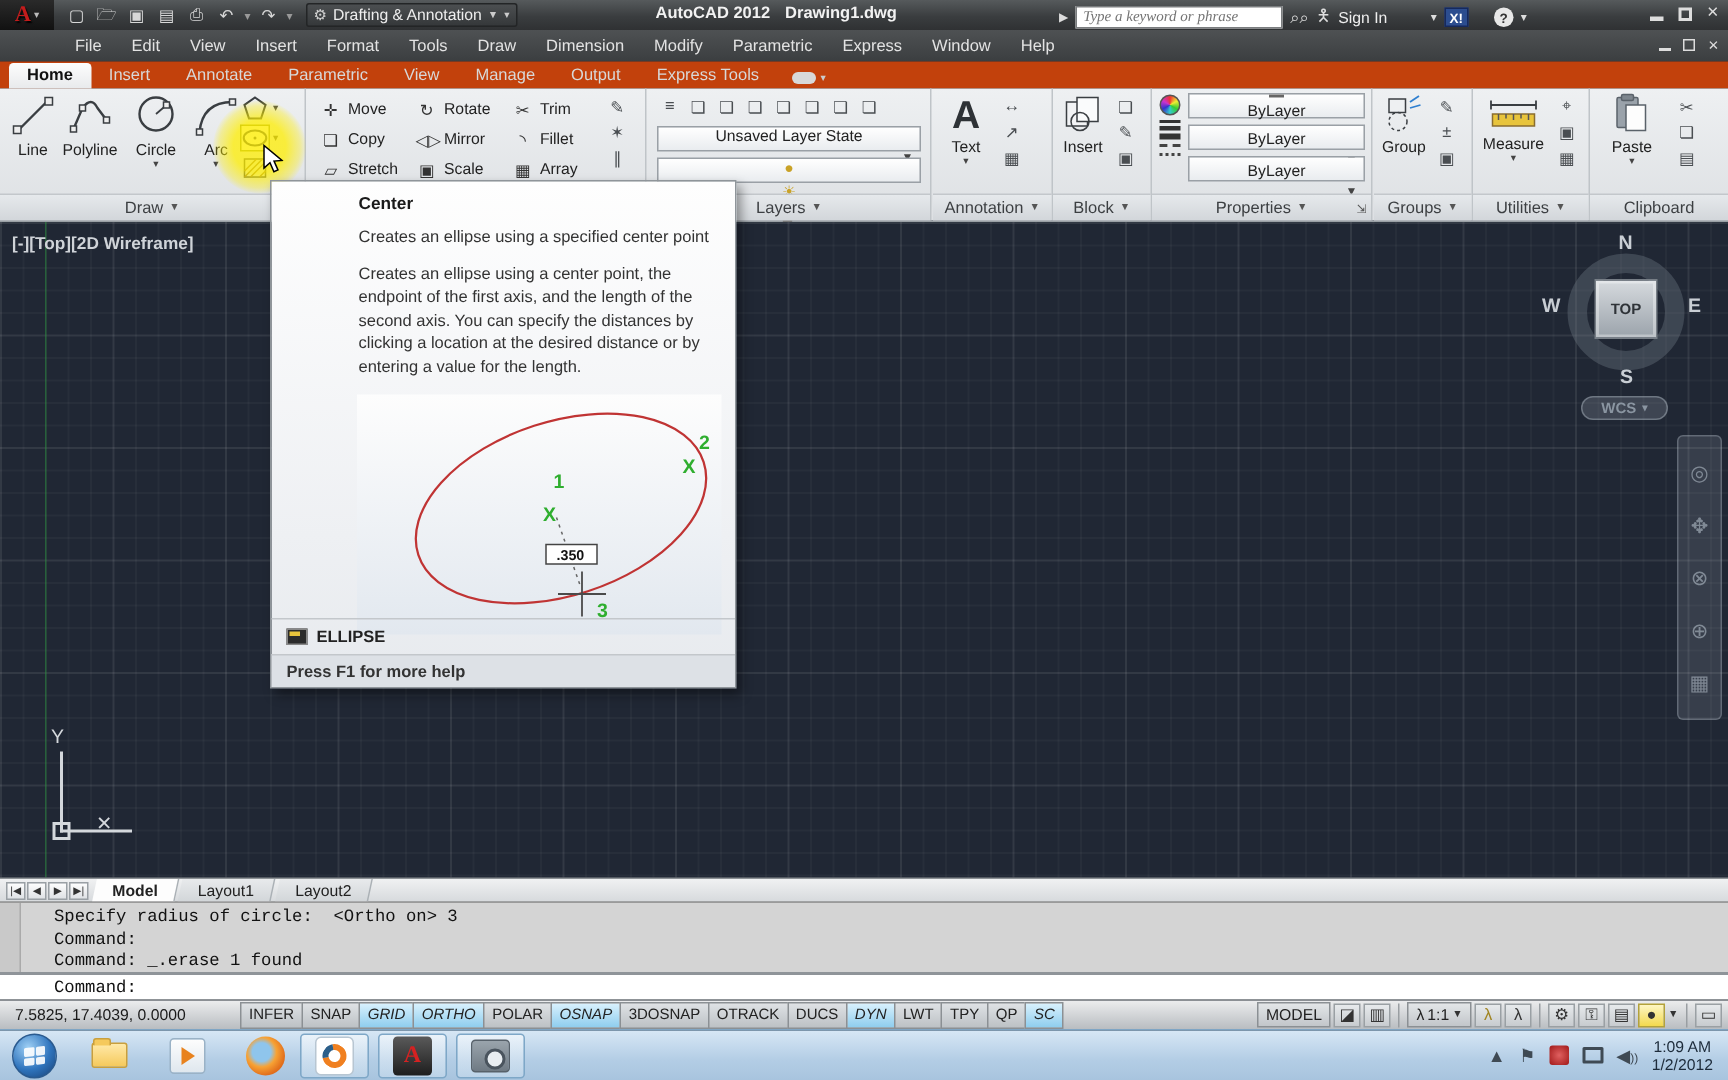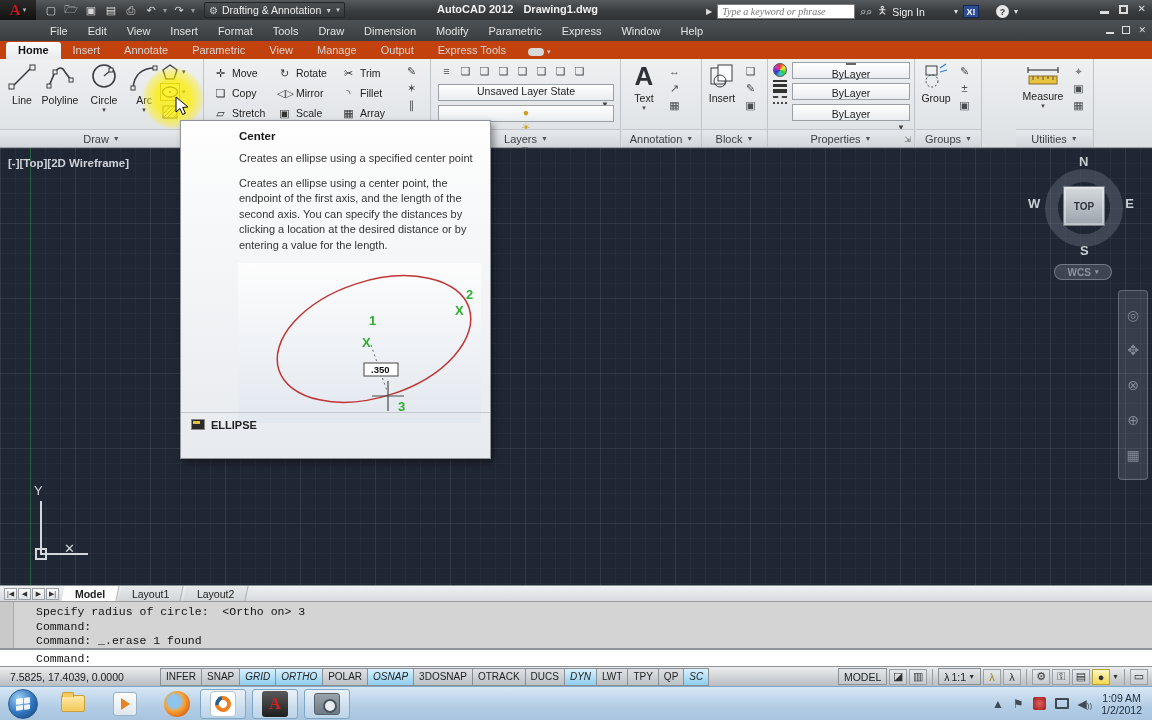--- a/index.html
+++ b/index.html
@@ -548,21 +548,21 @@
       <span class="mini g-gset"></span>
       <span class="mini g-gadd"></span>
       <span class="mini g-gsel"></span>
     </div>
     <div class="plabel">
       <span>Groups</span>
         <span class="dd">▼</span>
     </div>
   </div>
 
-  <div class="rpanel" style="left:1016px;width:78px;">
+  <div class="rpanel" style="left:982px;width:78px;">
     <div class="bigbtn" style="left:4px;width:46px;">
       <svg width="36" height="26" viewBox="0 0 36 26">
         <path d="M3 8 L33 8" stroke="#3a3e42" stroke-width="1.2"></path>
         <path d="M3 5 L3 11 M33 5 L33 11" stroke="#3a3e42" stroke-width="1.2"></path>
         <rect x="4" y="14" width="28" height="8" fill="#e8c43c" stroke="#8a6d2f"></rect>
         <path d="M8 14 v4 M13 14 v3 M18 14 v4 M23 14 v3 M28 14 v4" stroke="#555" stroke-width="1"></path>
       </svg>
       <span class="blabel">Measure</span>
       <span class="dd">▾</span>
     </div>
@@ -570,20 +570,39 @@
       <span class="mini g-id"></span>
       <span class="mini g-gsel"></span>
       <span class="mini g-calc"></span>
     </div>
     <div class="plabel">
       <span>Utilities</span>
         <span class="dd">▼</span>
     </div>
   </div>
 
+  <div class="rpanel" style="left:1060px;width:92px;border-right:none;">
+    <div class="bigbtn" style="left:8px;">
+      <svg width="26" height="28" viewBox="0 0 26 28">
+        <rect x="3" y="3" width="14" height="20" rx="1" fill="#9aa2aa" stroke="#5a626a"></rect>
+        <rect x="6" y="1" width="8" height="4" rx="1" fill="#7d858d" stroke="#5a626a"></rect>
+        <rect x="9" y="8" width="13" height="17" fill="#fdfdfd" stroke="#5a626a"></rect>
+      </svg>
+      <span class="blabel">Paste</span>
+      <span class="dd">▾</span>
+    </div>
+    <div class="smallcol" style="left:56px; top:4px;">
+      <span class="mini g-cut"></span>
+      <span class="mini g-copy"></span>
+      <span class="mini g-match"></span>
+    </div>
+    <div class="plabel">
+      <span>Clipboard</span>
+    </div>
+  </div>
 </div>
 
 <div class="hilite"></div>
 <svg class="cursor-arrow" width="14" height="20" viewBox="0 0 14 20">
   <path d="M1 1 L1 16 L5 12.5 L7.6 18.5 L10.3 17.3 L7.7 11.4 L13 11 Z" fill="#fff" stroke="#000" stroke-width="1"></path>
 </svg>
 
 <div class="canvas">
   <div class="green-axis"></div>
   <div class="vp-label">[-][Top][2D Wireframe]</div>
@@ -633,20 +652,21 @@
       <rect x="126" y="100" width="34" height="13" fill="#fff" stroke="#444"></rect>
       <text x="133" y="110" fill="#111" font-size="9.5" font-weight="bold" font-family="Liberation Sans,sans-serif">.350</text>
       <path d="M134 133 h32 M150 118 v30" stroke="#4a4a4a" stroke-width="1.2"></path>
       <text x="160" y="148" fill="#2fae2f" font-size="13" font-weight="bold" font-family="Liberation Sans,sans-serif">3</text>
     </svg>
   </div>
   <div class="tt-cmdrow">
     <span class="tt-cmdicon"></span>
     <span>ELLIPSE</span>
   </div>
+  <div class="tt-f1">Press F1 for more help</div>
 </div>
 
 <div class="layoutbar">
   <span class="ltab-navs">
     <span class="lnav">|◀</span>
     <span class="lnav">◀</span>
     <span class="lnav">▶</span>
     <span class="lnav">▶|</span>
   </span>
   <span style="display:flex;align-items:stretch;">

